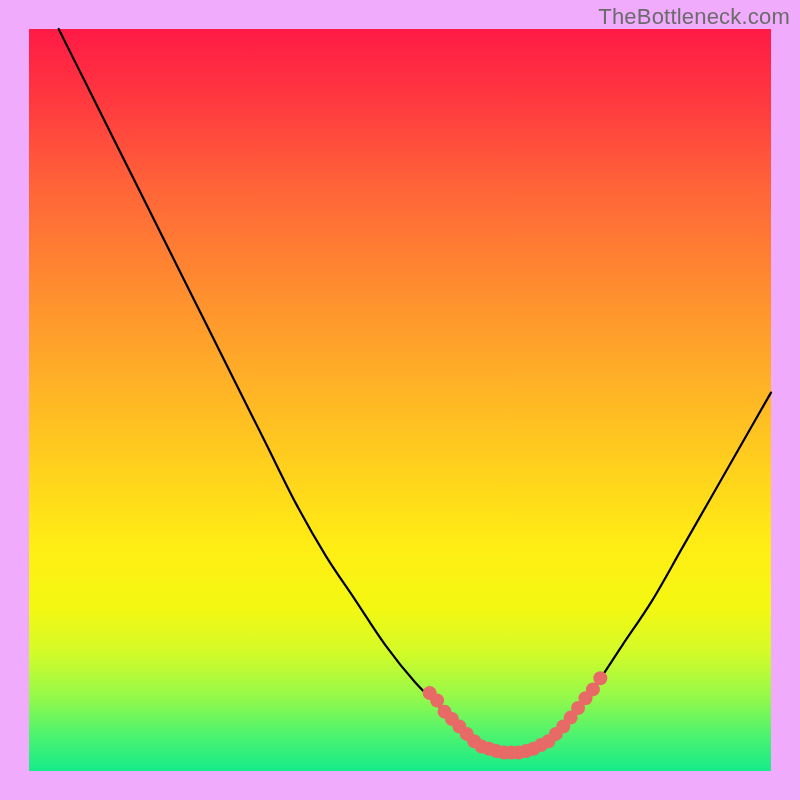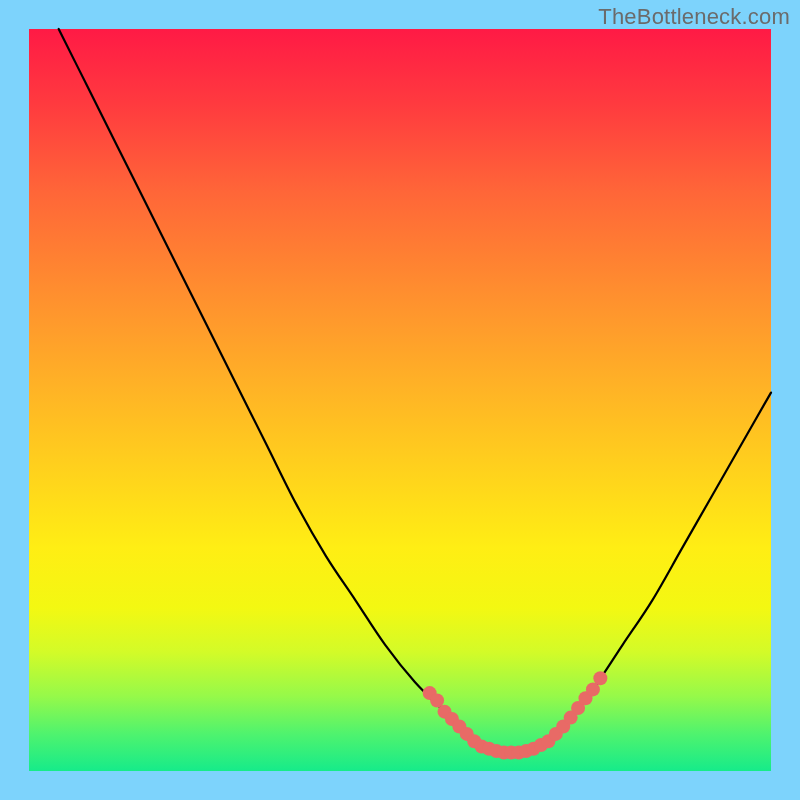--- a/index.html
+++ b/index.html
@@ -8,21 +8,21 @@
     width: 800px;
     height: 800px;
     background: #000;
     overflow: hidden;
     font-family: Arial, Helvetica, sans-serif;
   }
   .frame {
     position: relative;
     width: 800px;
     height: 800px;
-    background: #7dd3fc;
+    background: #f0abfc;
   }
   .plot-area {
     position: absolute;
     left: 29px;
     top: 29px;
     width: 742px;
     height: 742px;
     
     background: linear-gradient(to bottom,
       #ff1a45 0%,

